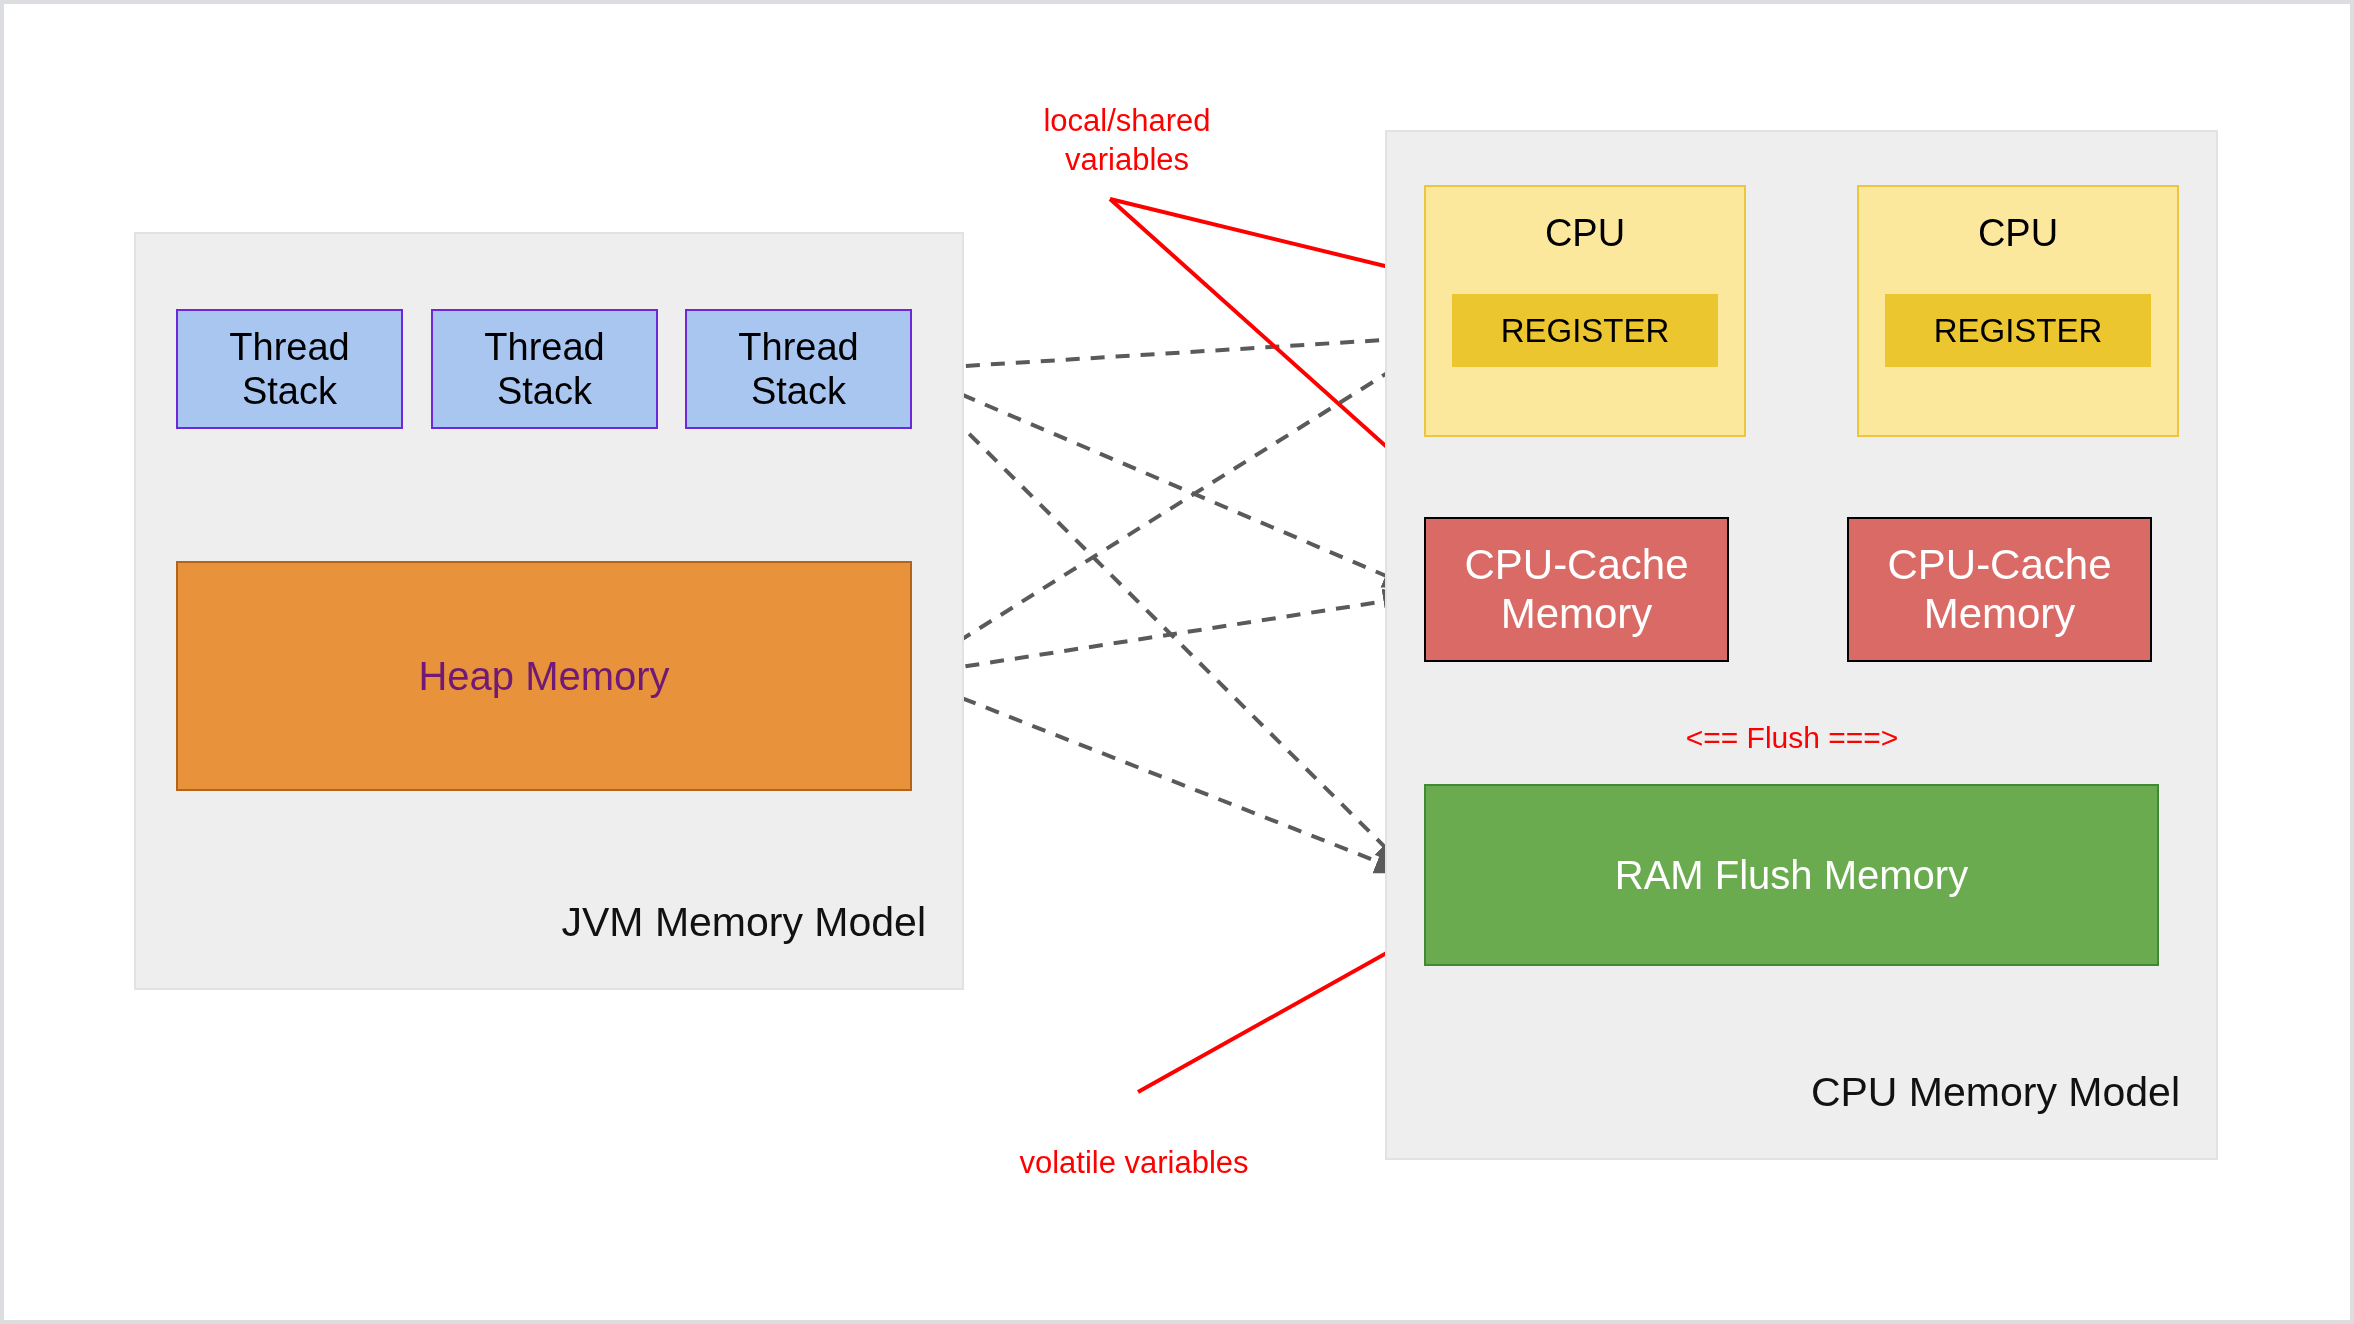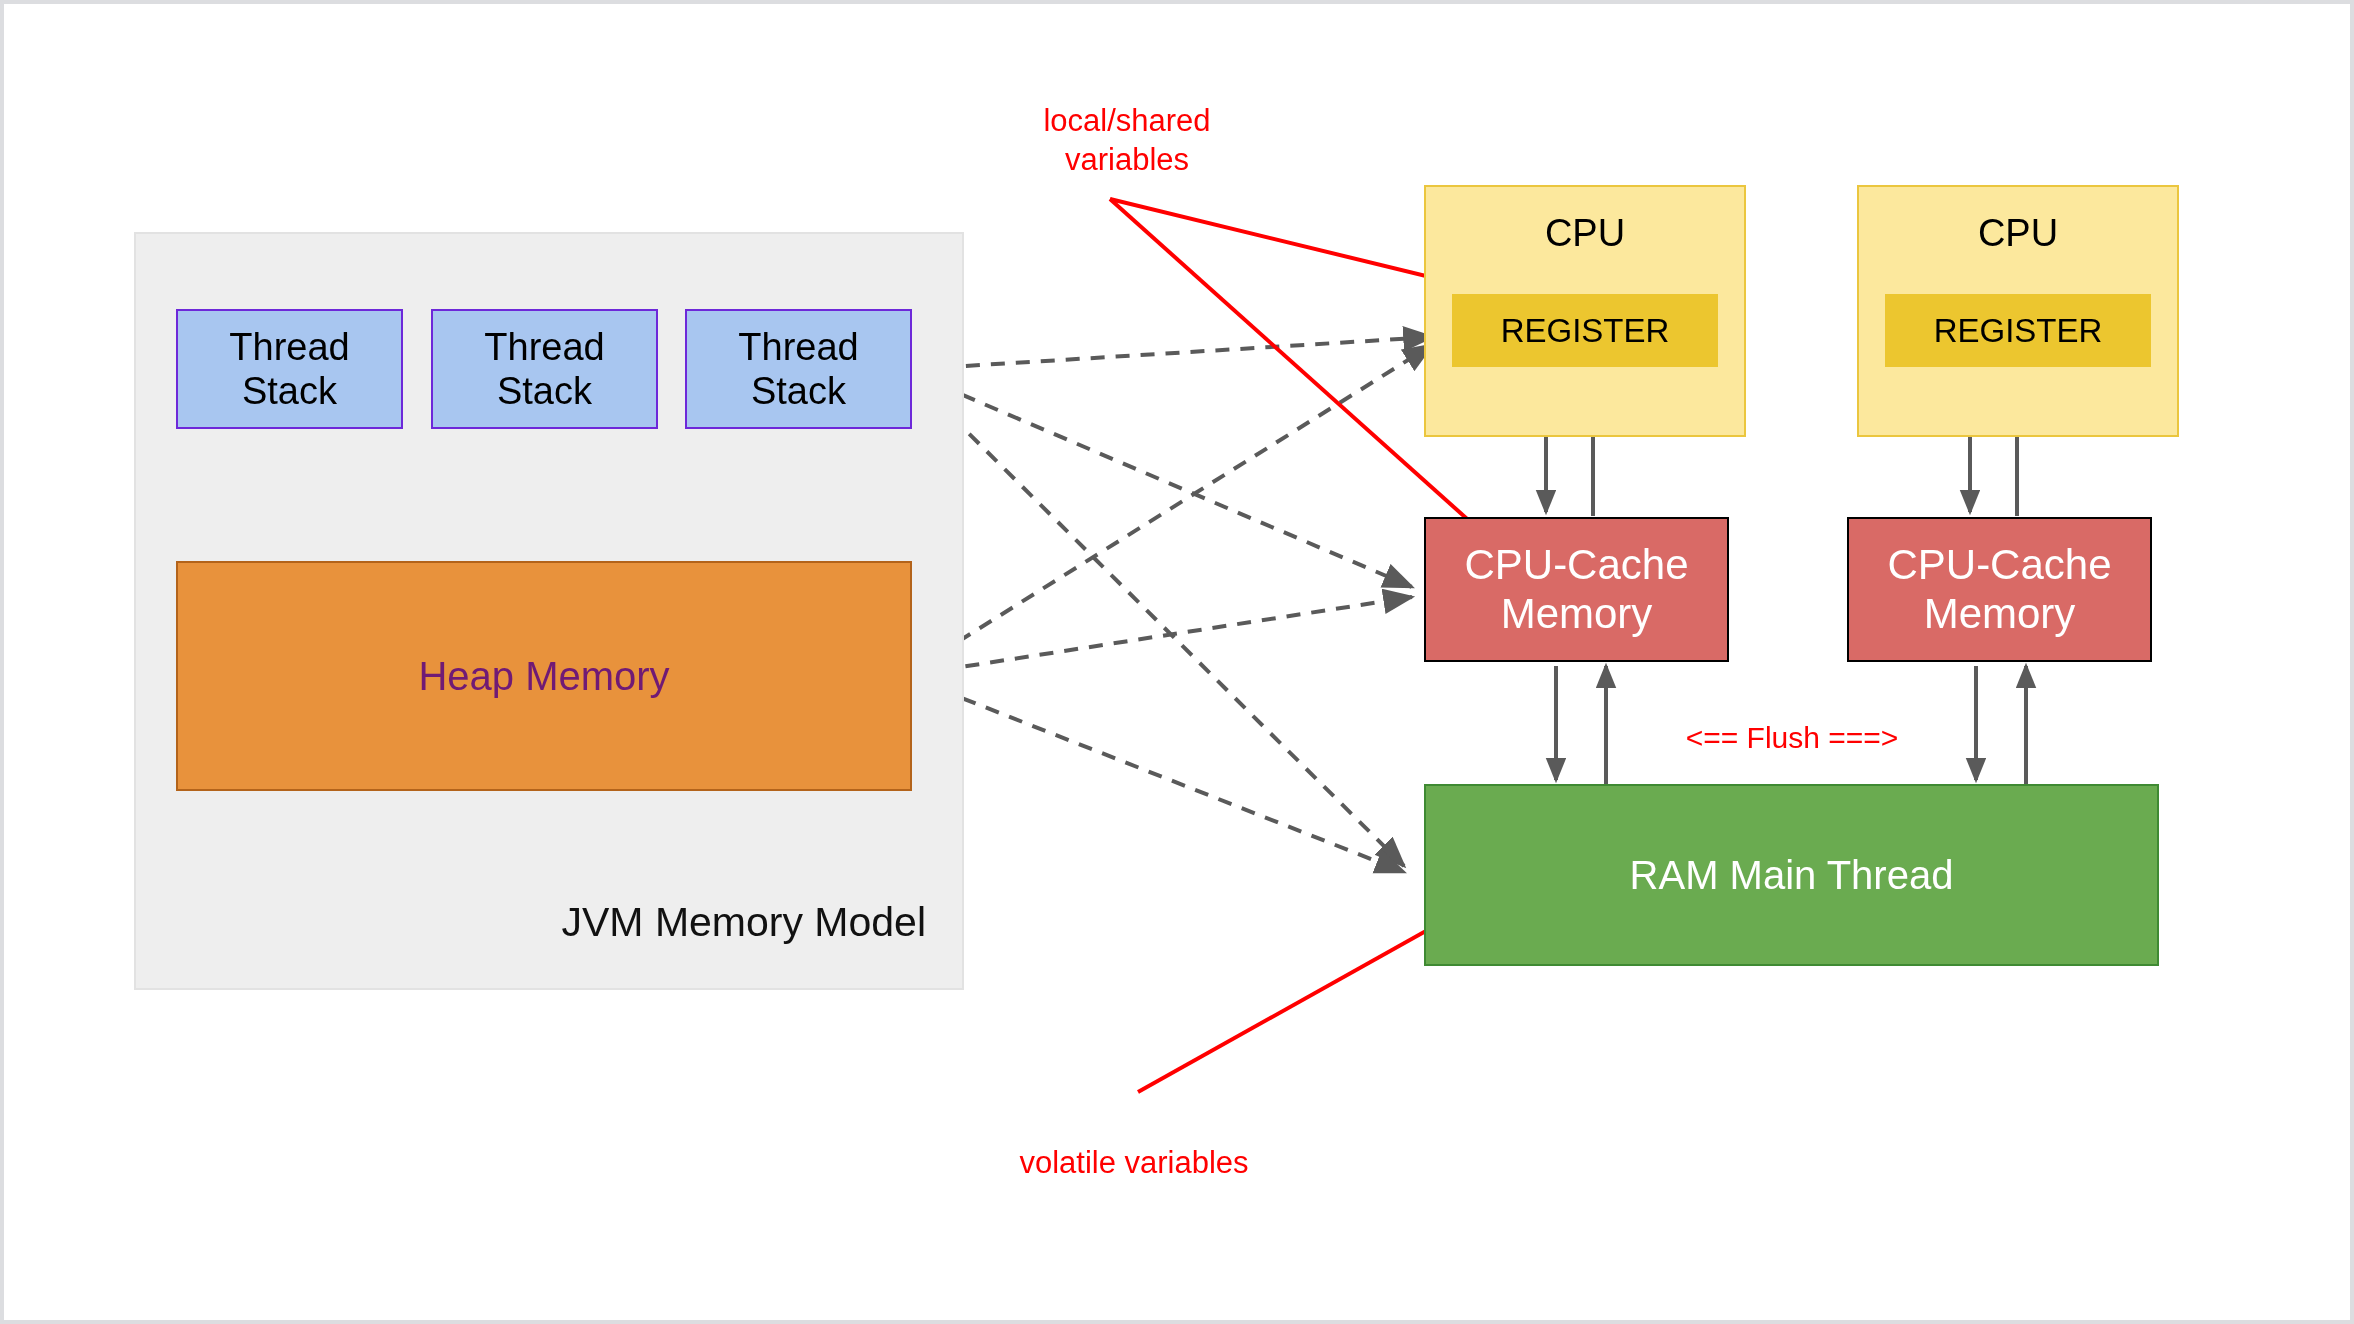--- a/index.html
+++ b/index.html
@@ -212,32 +212,35 @@
 
   <div class="box thread-stack" id="thread-stack-0">Thread
 Stack</div>
   <div class="box thread-stack" id="thread-stack-1">Thread
 Stack</div>
   <div class="box thread-stack" id="thread-stack-2">Thread
 Stack</div>
 
   <div class="box" id="heap-memory">Heap Memory</div>
 
+  <div class="panel" id="cpu-panel">
+    <div class="panel-title" id="cpu-panel-title">CPU Memory Model</div>
+  </div>
 
   <div class="box cpu-box" id="cpu-box-0">CPU</div>
   <div class="register-box" id="register-box-0">REGISTER</div>
 
   <div class="box cpu-box" id="cpu-box-1">CPU</div>
   <div class="register-box" id="register-box-1">REGISTER</div>
 
   <div class="box cache-box" id="cache-box-0">CPU-Cache
 Memory</div>
   <div class="box cache-box" id="cache-box-1">CPU-Cache
 Memory</div>
 
-  <div class="box" id="ram-box">RAM Main Thread</div>
+  <div class="box" id="ram-box">RAM Flush Memory</div>
 
   <div class="annot" id="annot-local">local/shared
 variables</div>
   <div class="annot" id="annot-volatile">volatile variables</div>
   <div class="annot" id="annot-flush">&lt;== Flush ===&gt;</div>
 
 </div>
 
 </body></html>

